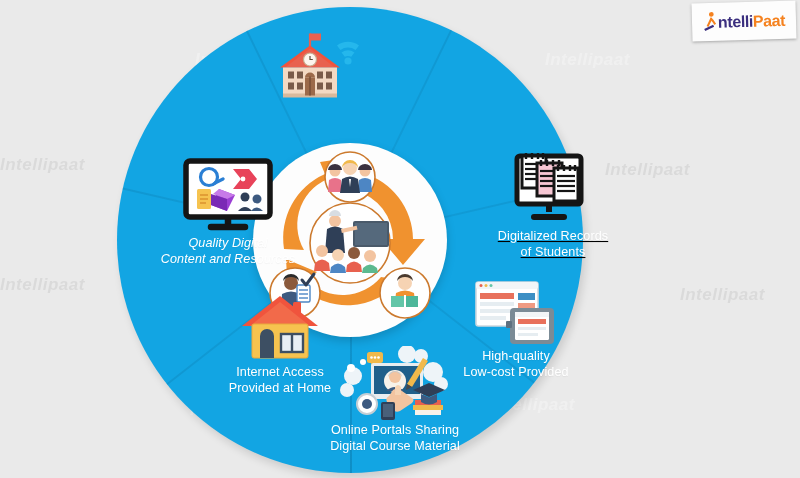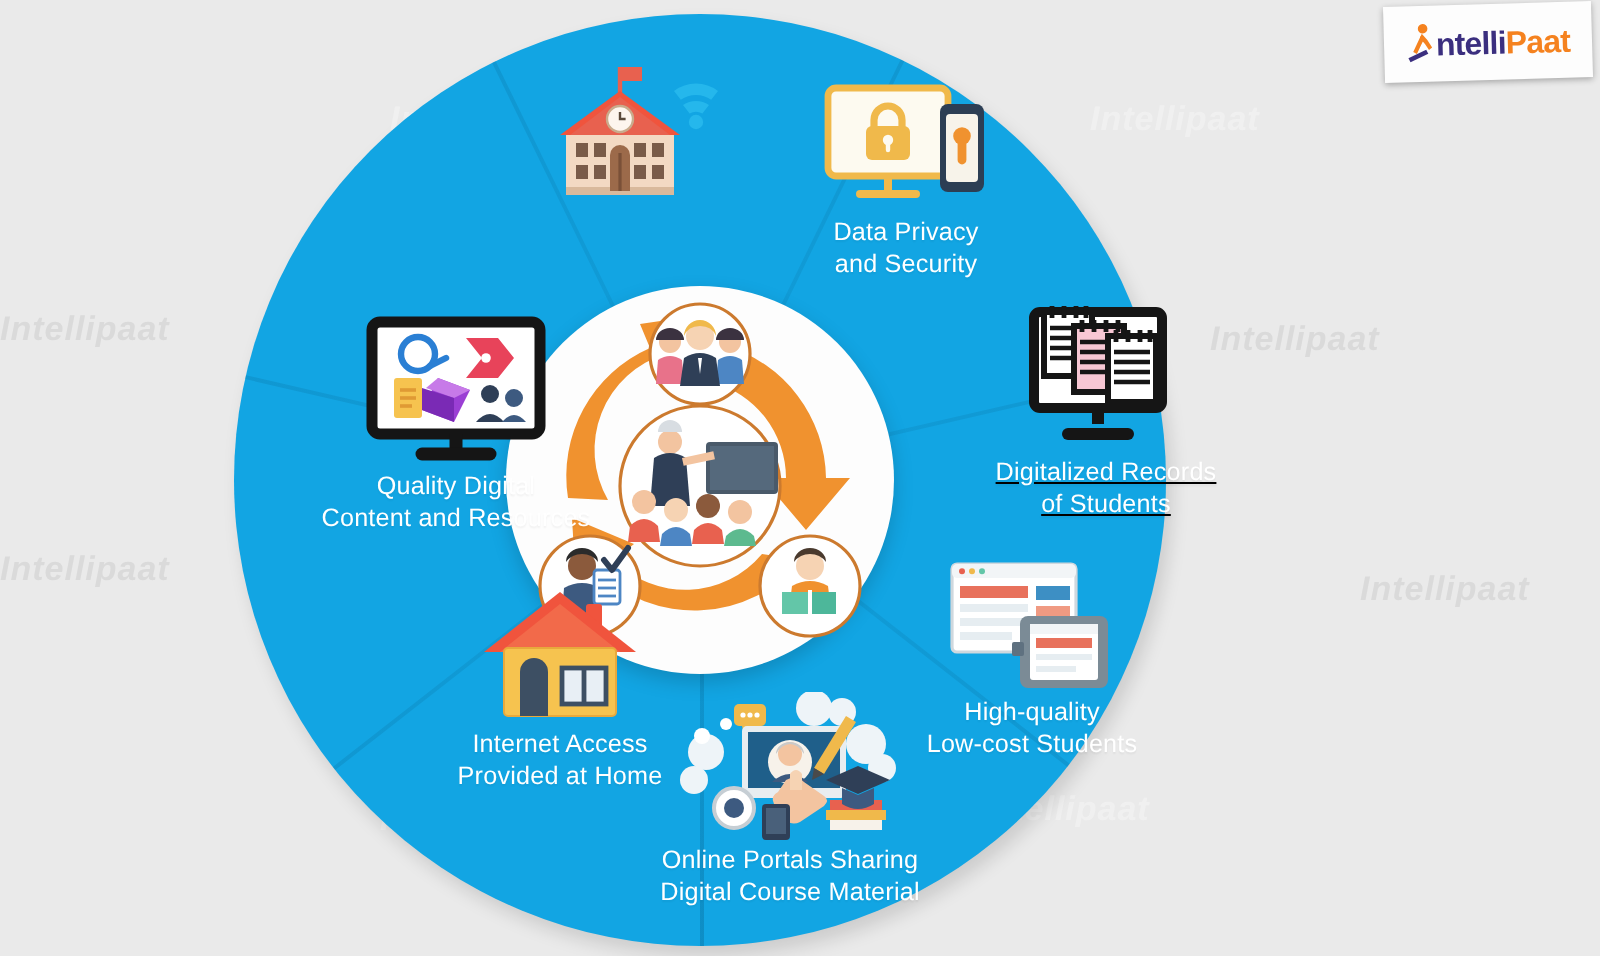--- a/index.html
+++ b/index.html
@@ -239,41 +239,20 @@
             <rect x="59" y="53" width="6" height="7"></rect>
         </g>
 
         <path d="M38 48 h10 v18 h-10z" fill="#9c6a4a"></path>
         <path d="M38 48 a5 5 0 0 1 10 0z" fill="#9c6a4a"></path>
         <rect x="42.2" y="47" width="1.6" height="19" fill="#7a5038"></rect>
       </svg>
     </span>
   </div>
 
-  <div class="seg" style="left:453px; top:90px;">
-    <span class="seg-icon">
-      <svg width="86" height="66" viewBox="0 0 86 66">
-        <rect x="4" y="4" width="60" height="44" rx="4" fill="#fdfaf0" stroke="#f0b94b" stroke-width="3.4"></rect>
-        <path d="M34 48 v7" stroke="#f0b94b" stroke-width="4"></path>
-        <path d="M20 57 h28" stroke="#f0b94b" stroke-width="4" stroke-linecap="round"></path>
-
-        <path d="M27 24 v-4 a7 7 0 0 1 14 0 v4" stroke="#f0b94b" stroke-width="3.6" fill="none"></path>
-        <rect x="23" y="23" width="22" height="17" rx="3" fill="#f0b94b"></rect>
-        <circle cx="34" cy="30" r="2.6" fill="#fdfaf0"></circle>
-        <path d="M34 31 v4" stroke="#fdfaf0" stroke-width="2.2" stroke-linecap="round"></path>
-
-        <rect x="60" y="12" width="22" height="44" rx="4" fill="#2c3e54"></rect>
-        <rect x="63" y="17" width="16" height="34" rx="2" fill="#f7f3ea"></rect>
-        <circle cx="71" cy="28" r="4.4" fill="#f0922f"></circle>
-        <path d="M71 30 v10" stroke="#f0922f" stroke-width="4.4" stroke-linecap="round"></path>
-      </svg>
-    </span>
-    <div class="seg-label">Data Privacy
-and Security</div>
-  </div>
 
   <div class="seg" style="left:553px; top:205px;text-decoration:underline;">
     <span class="seg-icon">
       <svg width="90" height="76" viewBox="0 0 90 76">
         <rect x="9" y="6" width="64" height="48" rx="3" fill="#ffffff" stroke="#151515" stroke-width="5"></rect>
         <path d="M41 54 v8" stroke="#151515" stroke-width="6"></path>
         <path d="M26 67 h30" stroke="#151515" stroke-width="6" stroke-linecap="round"></path>
 
         <g>
           <rect x="14" y="6" width="24" height="32" fill="#ffffff" stroke="#151515" stroke-width="3"></rect>
@@ -348,21 +327,21 @@
         <rect x="36" y="28" width="44" height="36" rx="4" fill="#7b8b96"></rect>
         <rect x="41" y="32" width="34" height="28" rx="1.5" fill="#ffffff"></rect>
         <rect x="41" y="32" width="34" height="5" fill="#f2f5f7"></rect>
         <rect x="44" y="39" width="28" height="5" fill="#e8715c"></rect>
         <rect x="44" y="47" width="28" height="3" fill="#e6edf1"></rect>
         <rect x="44" y="53" width="20" height="3" fill="#e6edf1"></rect>
         <rect x="32" y="41" width="6" height="7" rx="1" fill="#5f7180"></rect>
       </svg>
     </span>
     <div class="seg-label">High-quality
-Low-cost Students</div>
+Low-cost Provided</div>
   </div>
 
   <div class="seg" style="left:395px; top:400px;">
     <span class="seg-icon">
       <svg width="116" height="74" viewBox="0 0 116 74">
 
         <g fill="#eef4f8">
           <circle cx="16" cy="30" r="9"></circle>
             <circle cx="10" cy="44" r="7"></circle>
           <circle cx="96" cy="26" r="10"></circle>
@@ -427,21 +406,21 @@
         <path d="M20 42 a7 7 0 0 1 14 0 v22 h-14z" fill="#3d4f63"></path>
 
         <rect x="41" y="40" width="22" height="18" fill="#e8eff5" stroke="#3d4f63" stroke-width="2.4"></rect>
         <line x1="52" y1="40" x2="52" y2="58" stroke="#3d4f63" stroke-width="2.4"></line>
       </svg>
     </span>
     <div class="seg-label">Internet Access
 Provided at Home</div>
   </div>
 
-  <div class="seg" style="left:228px; top:212px;">
+  <div class="seg" style="left:228px; top:212px;font-style:italic;">
     <span class="seg-icon">
       <svg width="94" height="76" viewBox="0 0 94 76">
         <rect x="5" y="4" width="84" height="56" rx="4" fill="#ffffff" stroke="#151515" stroke-width="5.5"></rect>
         <path d="M47 60 v8" stroke="#151515" stroke-width="6.5"></path>
         <path d="M30 70 h34" stroke="#151515" stroke-width="6.5" stroke-linecap="round"></path>
 
         <circle cx="28" cy="20" r="8.5" fill="#ffffff" stroke="#2a7fd4" stroke-width="3.2"></circle>
         <line x1="34" y1="26" x2="42" y2="22" stroke="#2a7fd4" stroke-width="3.2" stroke-linecap="round"></line>
 
         <path d="M52 12 l16 0 l8 10 l-8 10 l-16 0 l8 -10z" fill="#e8435a"></path>

